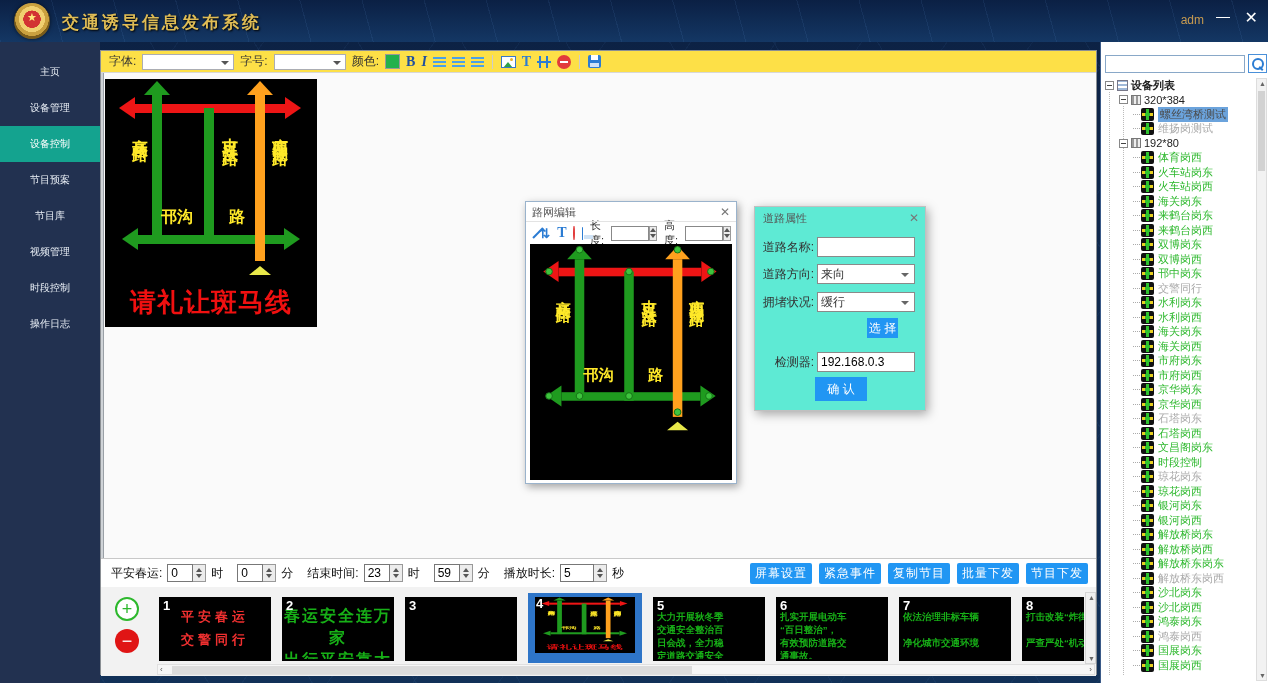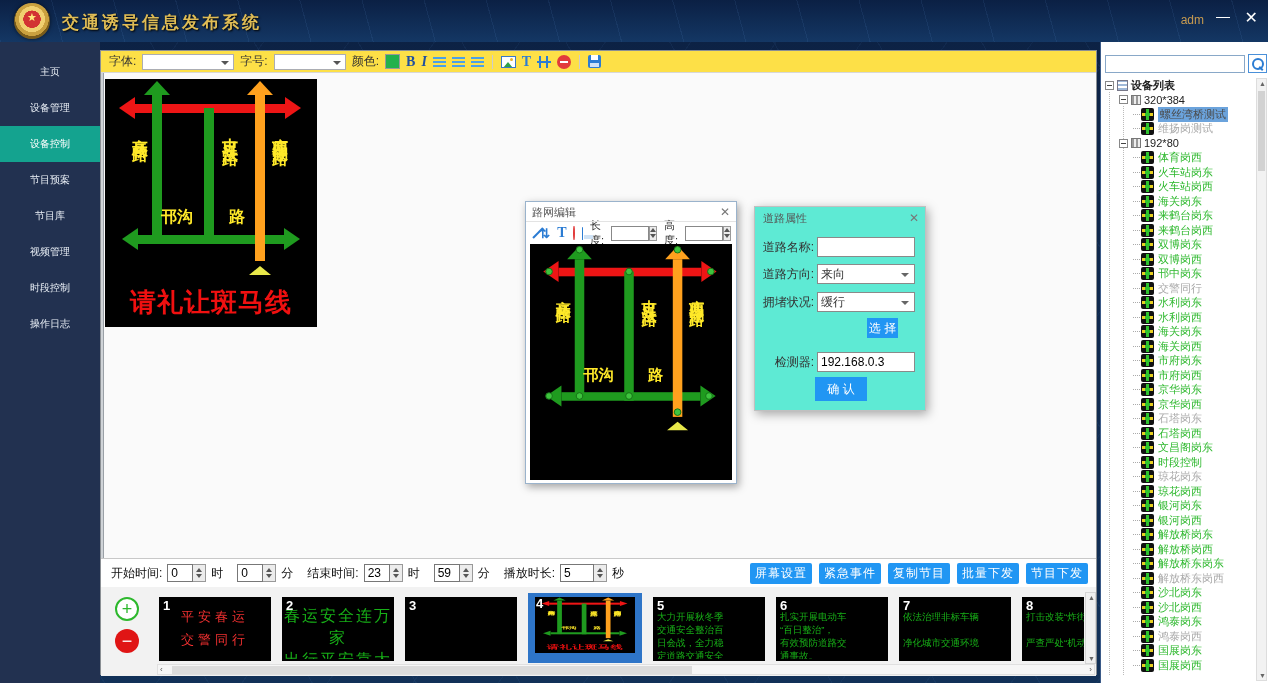--- a/index.html
+++ b/index.html
@@ -112,21 +112,21 @@
   .spin2 i.dn{border-top:4px solid #555}
   .tb-btns{position:absolute;right:8px;top:4px;display:flex;gap:7px}
   .tb-btns .blue-btn{width:62px;height:21px;border-radius:2px;letter-spacing:1px}
   
   .thumbstrip{position:absolute;left:0;top:536px;width:100%;height:89px;background:#f2f2f2}
   .add-btn{position:absolute;left:14px;top:10px;width:24px;height:24px;border-radius:50%;border:2px solid #2db82d;color:#2db82d;background:#fff;font-size:18px;line-height:20px;text-align:center;cursor:pointer}
   .del-btn{position:absolute;left:14px;top:42px;width:24px;height:24px;border-radius:50%;background:#e01515;color:#fff;border:none;font-size:18px;line-height:22px;text-align:center;cursor:pointer}
   .thumbs-viewport{position:absolute;left:56px;top:3px;width:927px;height:74px;overflow:hidden;display:flex;gap:11px;padding-left:2px}
   .thumb{position:relative;flex:0 0 112px;width:112px;height:64px;background:#000;margin-top:7px;cursor:pointer}
   .t-num{position:absolute;top:1px;left:4px;color:#fff;font-size:13px;font-weight:bold;z-index:2}
-  .t-text{position:absolute;left:2px;right:2px;top:13px;bottom:2px;white-space:pre-line;font-weight:normal;overflow:hidden}
+  .t-text{position:absolute;left:2px;right:2px;top:13px;bottom:2px;white-space:pre-line;font-weight:bold;overflow:hidden}
   .thumb.red .t-text{color:#f03030}
   .thumb.grn .t-text{color:#17b017}
   .thumb.s14 .t-text{font-size:13px;line-height:23px;text-align:center;letter-spacing:4px;top:8px}
   .thumb.s12 .t-text{font-size:16px;line-height:22px;text-align:center;letter-spacing:2px;top:8px}
   .thumb.s10 .t-text{font-size:9.5px;line-height:13px;padding-left:2px}
   .thumb-sel{position:relative;flex:0 0 114px;width:114px;height:70px;background:#2e75c8;margin-top:3px;padding:4px 7px;cursor:pointer}
   .thumb-sel .t-num{color:#fff;top:3px;left:8px}
   .mini{position:relative;width:100px;height:56px;background:#000;overflow:hidden}
   .mini-scale{transform:scale(0.472,0.226);transform-origin:0 0}
   .tvscroll{position:absolute;left:984px;top:5px;width:11px;height:72px;background:#f0f0f0;border:1px solid #d5d5d5;font-size:7px;color:#666;text-align:center}
@@ -331,21 +331,21 @@
       </div>
       <button class="blue-btn pr-sel-btn">选 择</button>
       <div class="pr-row" style="top:145px">
         <span class="pr-lab">检测器:</span>
         <input class="pr-input" value="192.168.0.3" style="">
       </div>
       <button class="blue-btn pr-ok-btn">确 认</button>
     </div>
 
     <div class="timebar">
-      <span class="lab">开始时间:</span>
+      <span class="lab">平安春运:</span>
       <input class="tb-num" value="0" style="">
         <span class="spin2">
           <i class="up"></i>
           <i class="dn"></i>
         </span>
       <span class="unit">时</span>
       <input class="tb-num" value="0" style="">
         <span class="spin2">
           <i class="up"></i>
           <i class="dn"></i>

